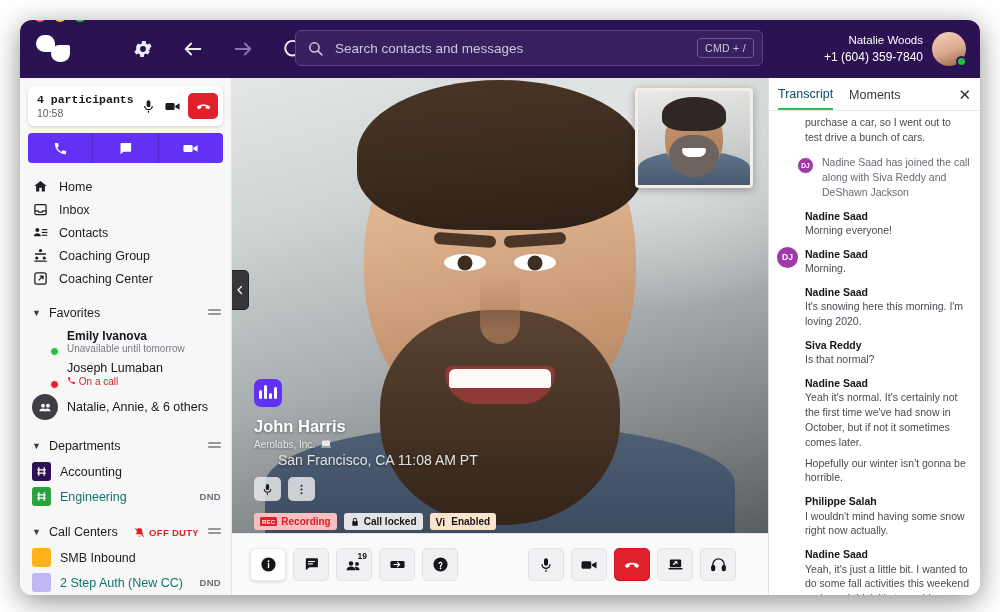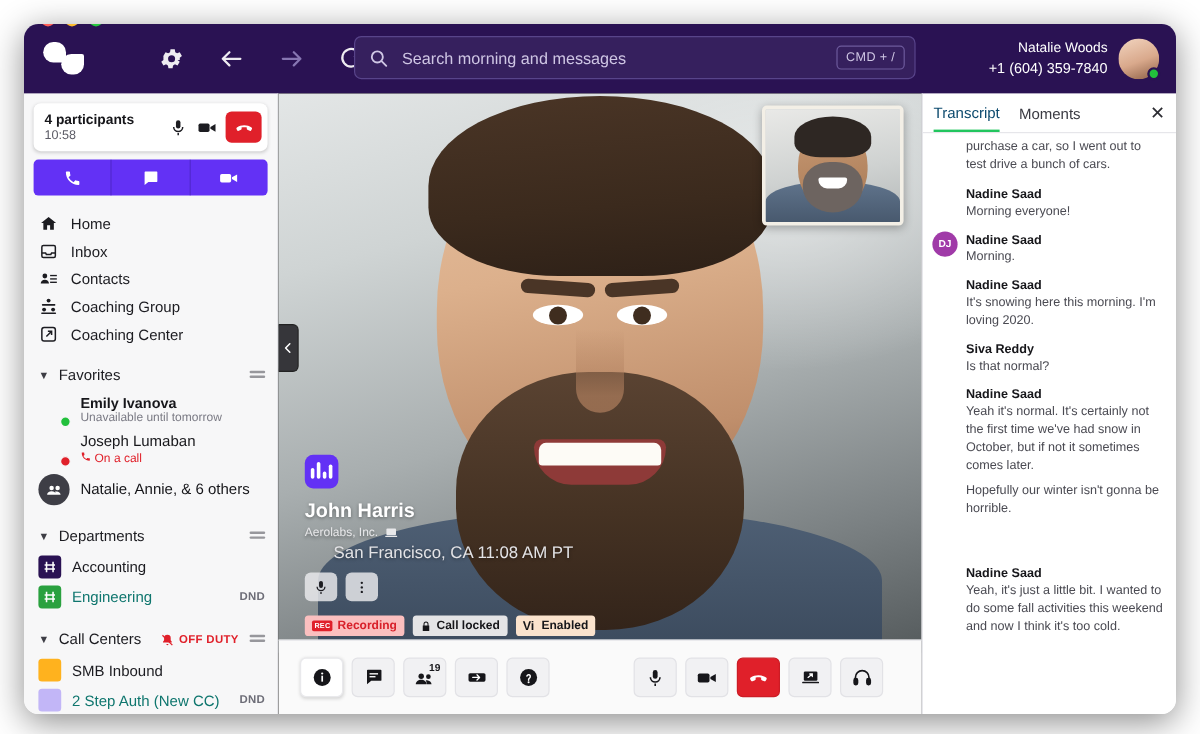--- a/index.html
+++ b/index.html
@@ -83,21 +83,21 @@
     width: 212px; background: #f7f7f8; flex: 0 0 auto;
     position: relative; overflow: hidden;
     border-right: 1px solid #e2e2e6;
   }
   .call-card {
     margin: 8px 8px 0 8px; background: #fff; border-radius: 6px;
     box-shadow: 0 1px 3px rgba(0,0,0,.16);
     height: 40px; display: flex; align-items: center; padding: 0 5px 0 9px;
   }
   .cc-text { flex: 1; line-height: 1.22; }
-  .cc-title { font-size: 11.5px; font-weight: bold; color: #16161a; }
+  .cc-title { font-size: 11.5px; font-weight: bold; color: #16161a; font-family: Liberation Mono, monospace; }
   .cc-time { font-size: 10.5px; color: #5c5c66; }
   .cc-ic { width: 24px; height: 24px; display: flex; align-items: center; justify-content: center; }
   .cc-end {
     width: 30px; height: 26px; background: #e0202a; border-radius: 5px;
     display: flex; align-items: center; justify-content: center; margin-left: 4px;
   }
   .quick-row {
     margin: 7px 8px 0 8px; height: 30px; background: #6331f5;
     border-radius: 4px; display: flex; overflow: hidden;
   }
@@ -355,21 +355,21 @@
       </span>
     </div>
 
     <div class="searchbar">
       <span class="sicon">
         <svg viewBox="0 0 24 24" width="17" height="17" fill="none" stroke="#cfc6e4" stroke-width="2.2" stroke-linecap="round">
             <circle cx="10.5" cy="10.5" r="6.5"></circle>
             <path d="M15.5 15.5L21 21"></path>
           </svg>
       </span>
-      <span class="search-placeholder">Search morning and messages</span>
+      <span class="search-placeholder">Search contacts and messages</span>
       <span class="cmd-chip">CMD + /</span>
     </div>
 
     <div class="user-block">
       <div class="user-text">
         <div class="user-name">Natalie Woods</div>
         <div class="user-phone">+1 (604) 359-7840</div>
       </div>
       <div class="avatar-wrap">
         <div class="avatar">
@@ -752,20 +752,30 @@
     <div class="transcript">
       <div class="tr-tabs">
         <span class="tr-tab sel">Transcript</span>
         <span class="tr-tab">Moments</span>
         <span class="tr-close">✕</span>
       </div>
 
       <div class="tr-list">
         <div class="partial">purchase a car, so I went out to test drive a bunch of cars.</div>
 
+        <div class="msg system">
+          <span class="sys-avs">
+            <span class="sa"><span class="ph pk"></span></span>
+            <span class="sa"><span class="ph gr"></span></span>
+            <span class="sa">DJ</span>
+          </span>
+          <span class="msg-body">
+            <span class="msg-text" style="display: block;">Nadine Saad has joined the call along with Siva Reddy and DeShawn Jackson</span>
+          </span>
+        </div>
 
         <div class="msg">
           <span class="msg-av"><span class="ph pk"></span></span>
           <span class="msg-body">
             <span class="msg-name" style="display: block;">Nadine Saad</span>
             <span class="msg-text" style="display: block;">Morning everyone!</span>
           </span>
         </div>
 
         <div class="msg">
@@ -796,20 +806,24 @@
           <span class="msg-av"><span class="ph pk"></span></span>
           <span class="msg-body">
             <span class="msg-name" style="display: block;">Nadine Saad</span>
             <span class="msg-text" style="display: block;">Yeah it's normal. It's certainly not the first time we've had snow in October, but if not it sometimes comes later.</span>
             <span class="msg-text" style="display: block;">Hopefully our winter isn't gonna be horrible.</span>
           </span>
         </div>
 
         <div class="msg">
           <span class="msg-av"><span class="ph bl"></span></span>
+          <span class="msg-body">
+            <span class="msg-name" style="display: block;">Philippe Salah</span>
+            <span class="msg-text" style="display: block;">I wouldn't mind having some snow right now actually.</span>
+          </span>
         </div>
 
         <div class="msg">
           <span class="msg-av"><span class="ph pk"></span></span>
           <span class="msg-body">
             <span class="msg-name" style="display: block;">Nadine Saad</span>
             <span class="msg-text" style="display: block;">Yeah, it's just a little bit. I wanted to do some fall activities this weekend and now I think it's too cold.</span>
           </span>
         </div>
       </div>

